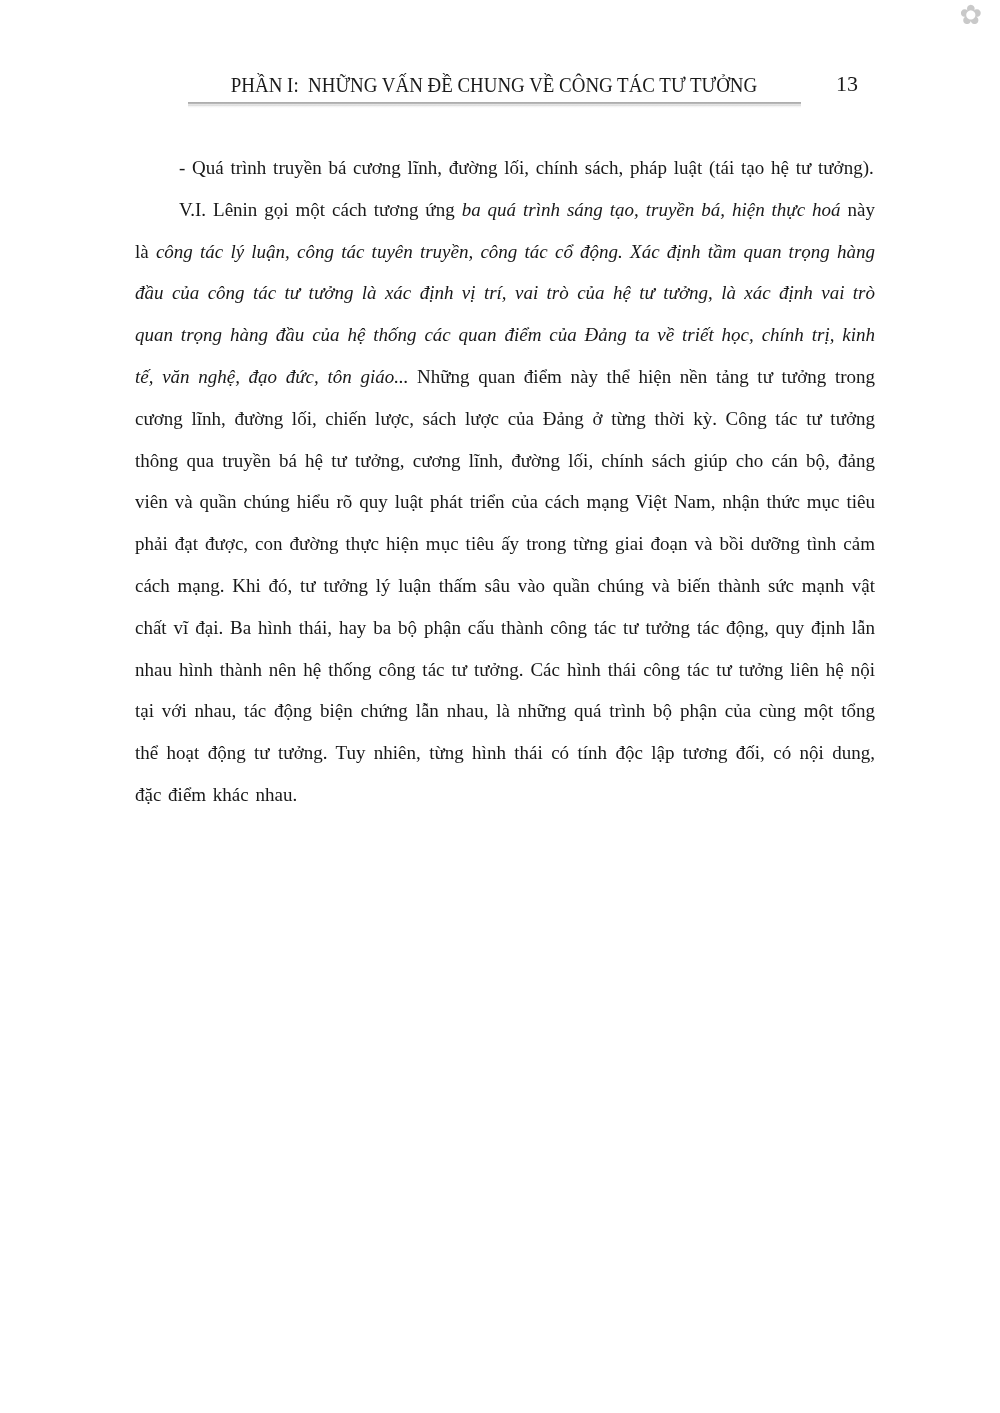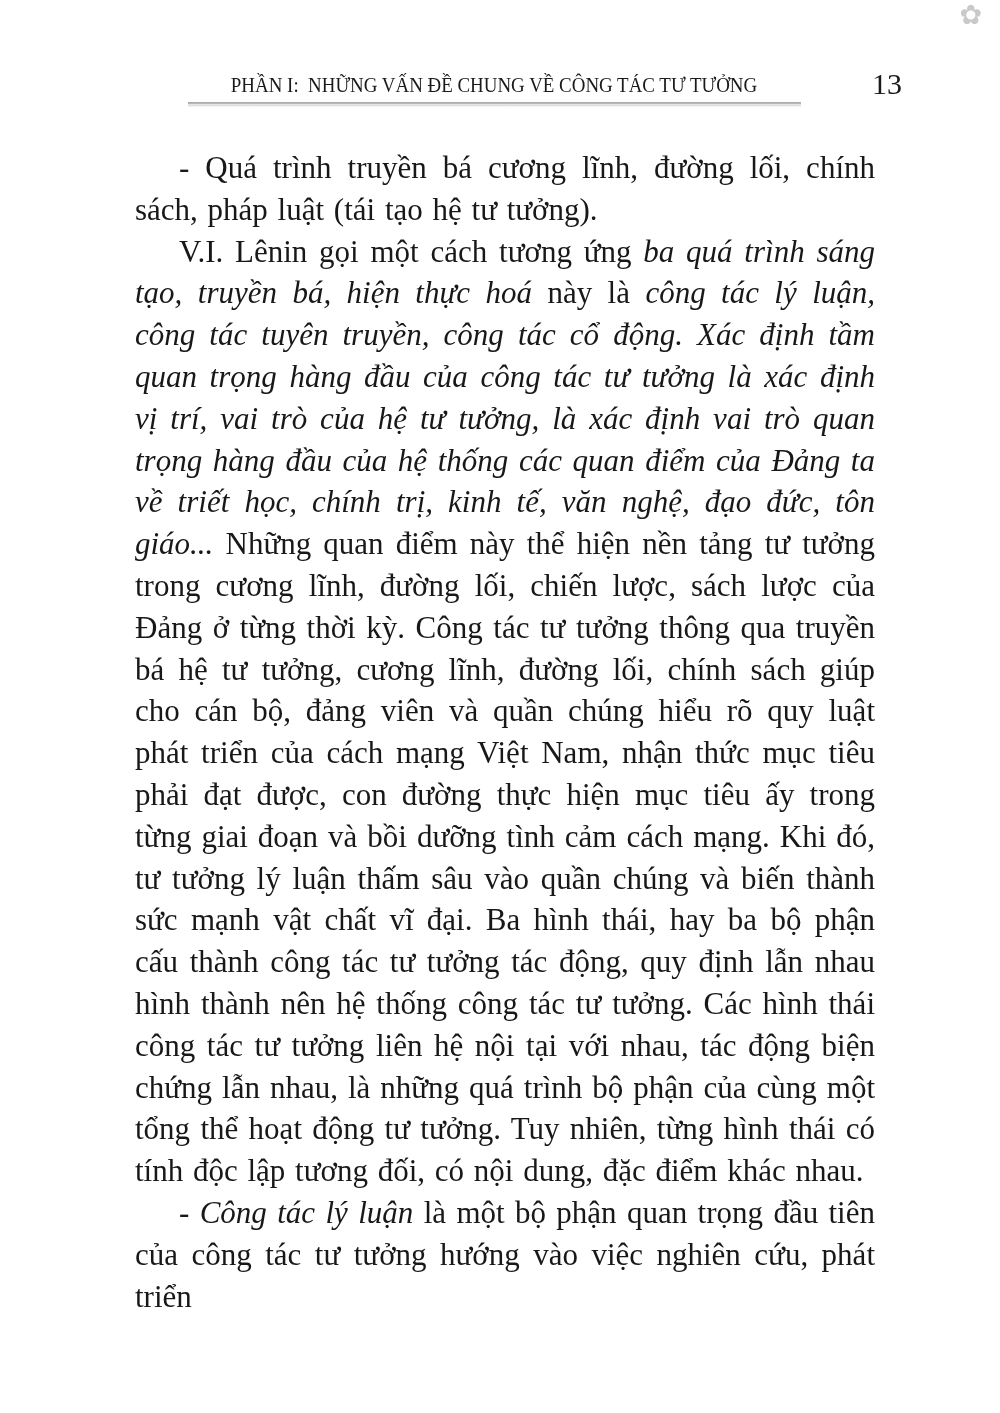--- a/index.html
+++ b/index.html
@@ -40,22 +40,22 @@
     font-size: 22px;
     line-height: 24px;
     color: #1a1a1a;
     letter-spacing: 0px;
     transform: scaleX(0.86);
     transform-origin: 50% 50%;
   }
   .page-number {
     position: absolute;
     top: 68px;
-    left: 872px;
-    font-size: 30px;
+    left: 836px;
+    font-size: 22px;
     line-height: 32px;
     color: #1a1a1a;
   }
   
   .divider {
     position: absolute;
     top: 102px;
     left: 188px;
     width: 613px;
     height: 6px;
@@ -63,21 +63,21 @@
       #a9a9a9 0%, #bdbdbd 35%,
       #e6e6e6 35%, #dcdcdc 70%,
       #f2f2f2 70%, #ffffff 100%);
   }
   
   .body-block {
     position: absolute;
     top: 147px;
     left: 135px;
     width: 740px;
-    font-size: 31px;
+    font-size: 19px;
     line-height: 41.8px;
     text-align: justify;
     word-spacing: 2px;
     color: #181818;
   }
   .para {
     margin: 0;
     text-indent: 44px;
   }
   .run.italic {
@@ -95,16 +95,15 @@
     <span class="header-title">PHẦN I:&nbsp; NHỮNG VẤN ĐỀ CHUNG VỀ CÔNG TÁC TƯ TƯỞNG</span>
   </div>
 
   <div class="page-number">13</div>
 
   <div class="divider"></div>
 
   <main class="body-block">
       <p class="para"><span class="run">- Quá trình truyền bá cương lĩnh, đường lối, chính sách, pháp luật (tái tạo hệ tư tưởng).</span></p>
       <p class="para"><span class="run">V.I. Lênin gọi một cách tương ứng </span><span class="run italic">ba quá trình sáng tạo, truyền bá, hiện thực hoá</span><span class="run"> này là </span><span class="run italic">công tác lý luận, công tác tuyên truyền, công tác cổ động. Xác định tầm quan trọng hàng đầu của công tác tư tưởng là xác định vị trí, vai trò của hệ tư tưởng, là xác định vai trò quan trọng hàng đầu của hệ thống các quan điểm của Đảng ta về triết học, chính trị, kinh tế, văn nghệ, đạo đức, tôn giáo...</span><span class="run"> Những quan điểm này thể hiện nền tảng tư tưởng trong cương lĩnh, đường lối, chiến lược, sách lược của Đảng ở từng thời kỳ. Công tác tư tưởng thông qua truyền bá hệ tư tưởng, cương lĩnh, đường lối, chính sách giúp cho cán bộ, đảng viên và quần chúng hiểu rõ quy luật phát triển của cách mạng Việt Nam, nhận thức mục tiêu phải đạt được, con đường thực hiện mục tiêu ấy trong từng giai đoạn và bồi dưỡng tình cảm cách mạng. Khi đó, tư tưởng lý luận thấm sâu vào quần chúng và biến thành sức mạnh vật chất vĩ đại. Ba hình thái, hay ba bộ phận cấu thành công tác tư tưởng tác động, quy định lẫn nhau hình thành nên hệ thống công tác tư tưởng. Các hình thái công tác tư tưởng liên hệ nội tại với nhau, tác động biện chứng lẫn nhau, là những quá trình bộ phận của cùng một tổng thể hoạt động tư tưởng. Tuy nhiên, từng hình thái có tính độc lập tương đối, có nội dung, đặc điểm khác nhau.</span></p>
-      <p class="para"><span class="run">- </span><span class="run italic">Công tác lý luận</span><span class="run"> là một bộ phận quan trọng đầu tiên của công tác tư tưởng hướng vào việc nghiên cứu, phát triển</span></p>
     </main>
 
 </div>
 
 </body></html>

